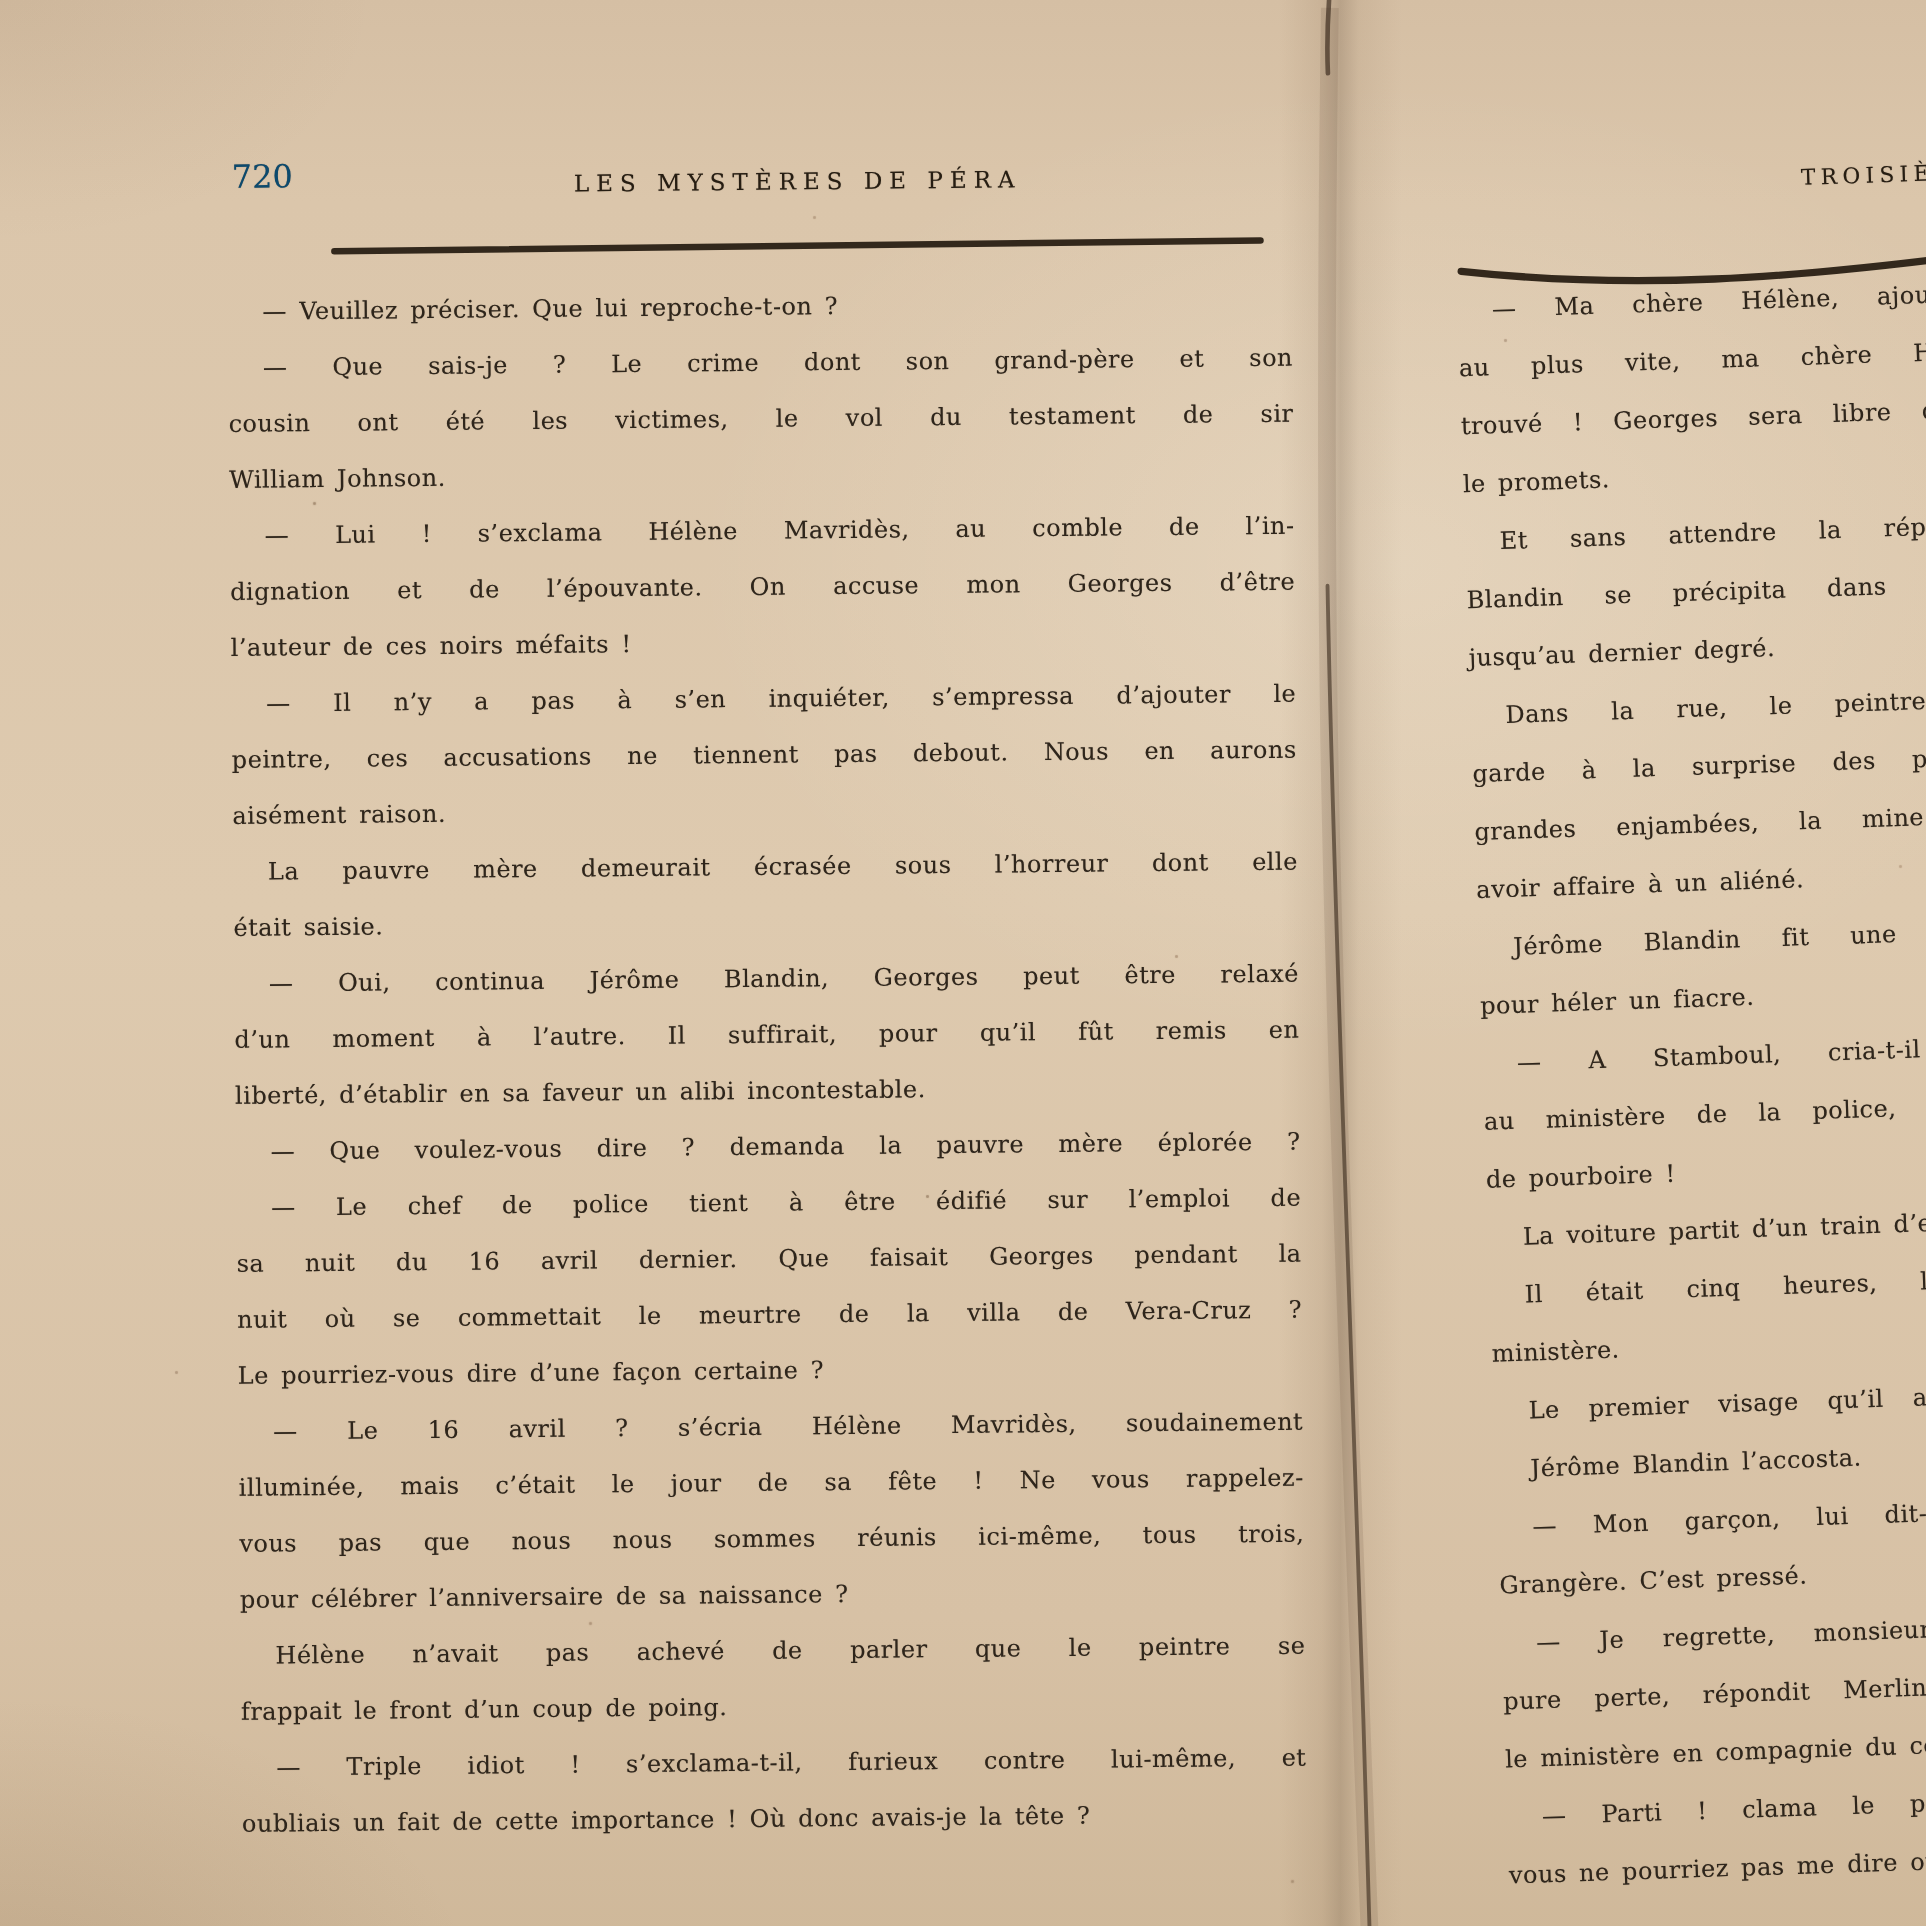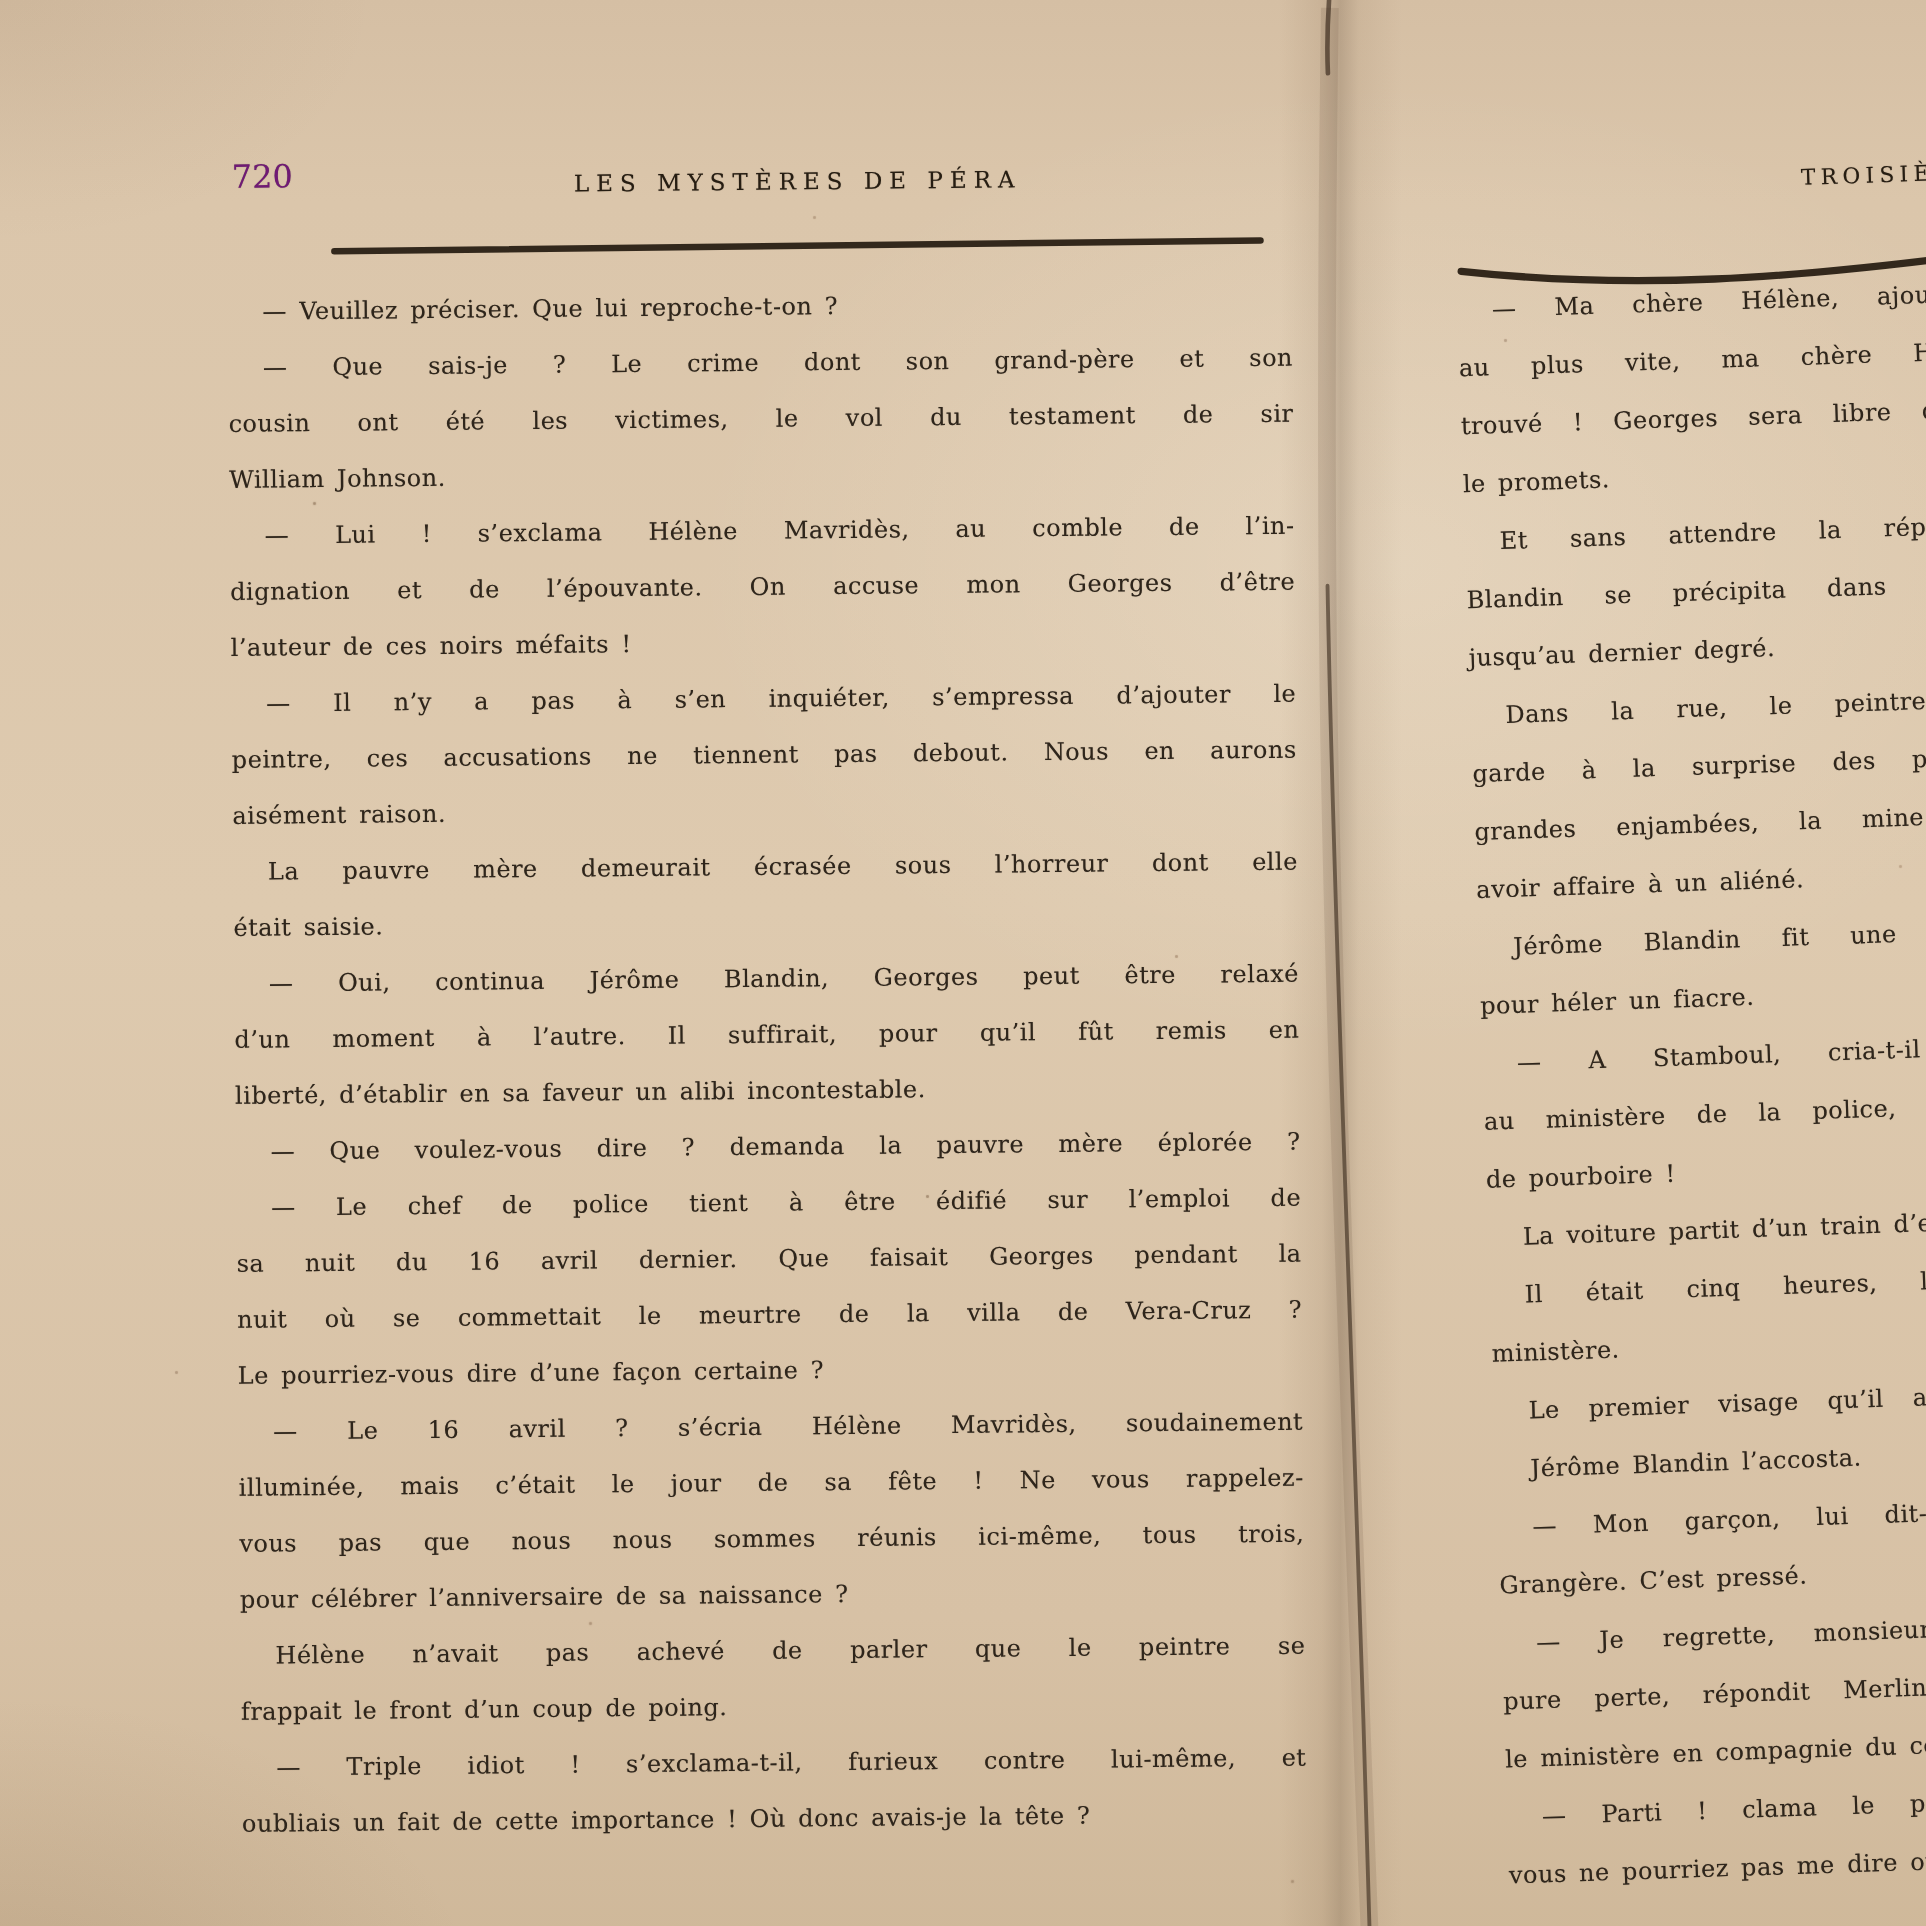--- a/index.html
+++ b/index.html
@@ -34,21 +34,21 @@
     position:absolute;top:0;bottom:0;left:1279px;width:123px;
     background:linear-gradient(90deg, rgba(96,66,38,0) 0%, rgba(96,66,38,.10) 35%,
       rgba(70,48,28,.20) 50%, rgba(96,66,38,.08) 65%, rgba(96,66,38,0) 100%);
   }
   svg.overlay{position:absolute;left:0;top:0;}
 
   .page{position:absolute;top:0;height:2020px;}
   .page-left{left:216px;width:1083px;transform:rotate(-0.55deg);transform-origin:0 0;}
   .page-right{left:1442px;width:1045px;transform:rotate(-1.9deg);transform-origin:100% 0;}
 
-  .pn{position:absolute;font-size:32px;line-height:1;color:#701a75;text-shadow:0 0 0.8px rgba(40,30,20,.45);}
+  .pn{position:absolute;font-size:32px;line-height:1;color:#0c4a6e;text-shadow:0 0 0.8px rgba(40,30,20,.45);}
   .page-left .pn{left:14px;top:161px;}
 
   .rh{position:absolute;color:#261d12;text-shadow:0 0 0.8px rgba(40,30,20,.5);}
   .page-left .rh{left:131px;top:174px;width:898px;text-align:center;font-size:23px;letter-spacing:7px;}
   .page-right .rh{left:243px;top:142px;width:543px;text-align:center;font-size:21.6px;letter-spacing:5.4px;}
 
   .text{position:absolute;}
   .page-left  .text{left:8.5px;top:284px;width:1065px;}
   .page-right .text{left:5.4px;top:247px;width:1034px;}
 

